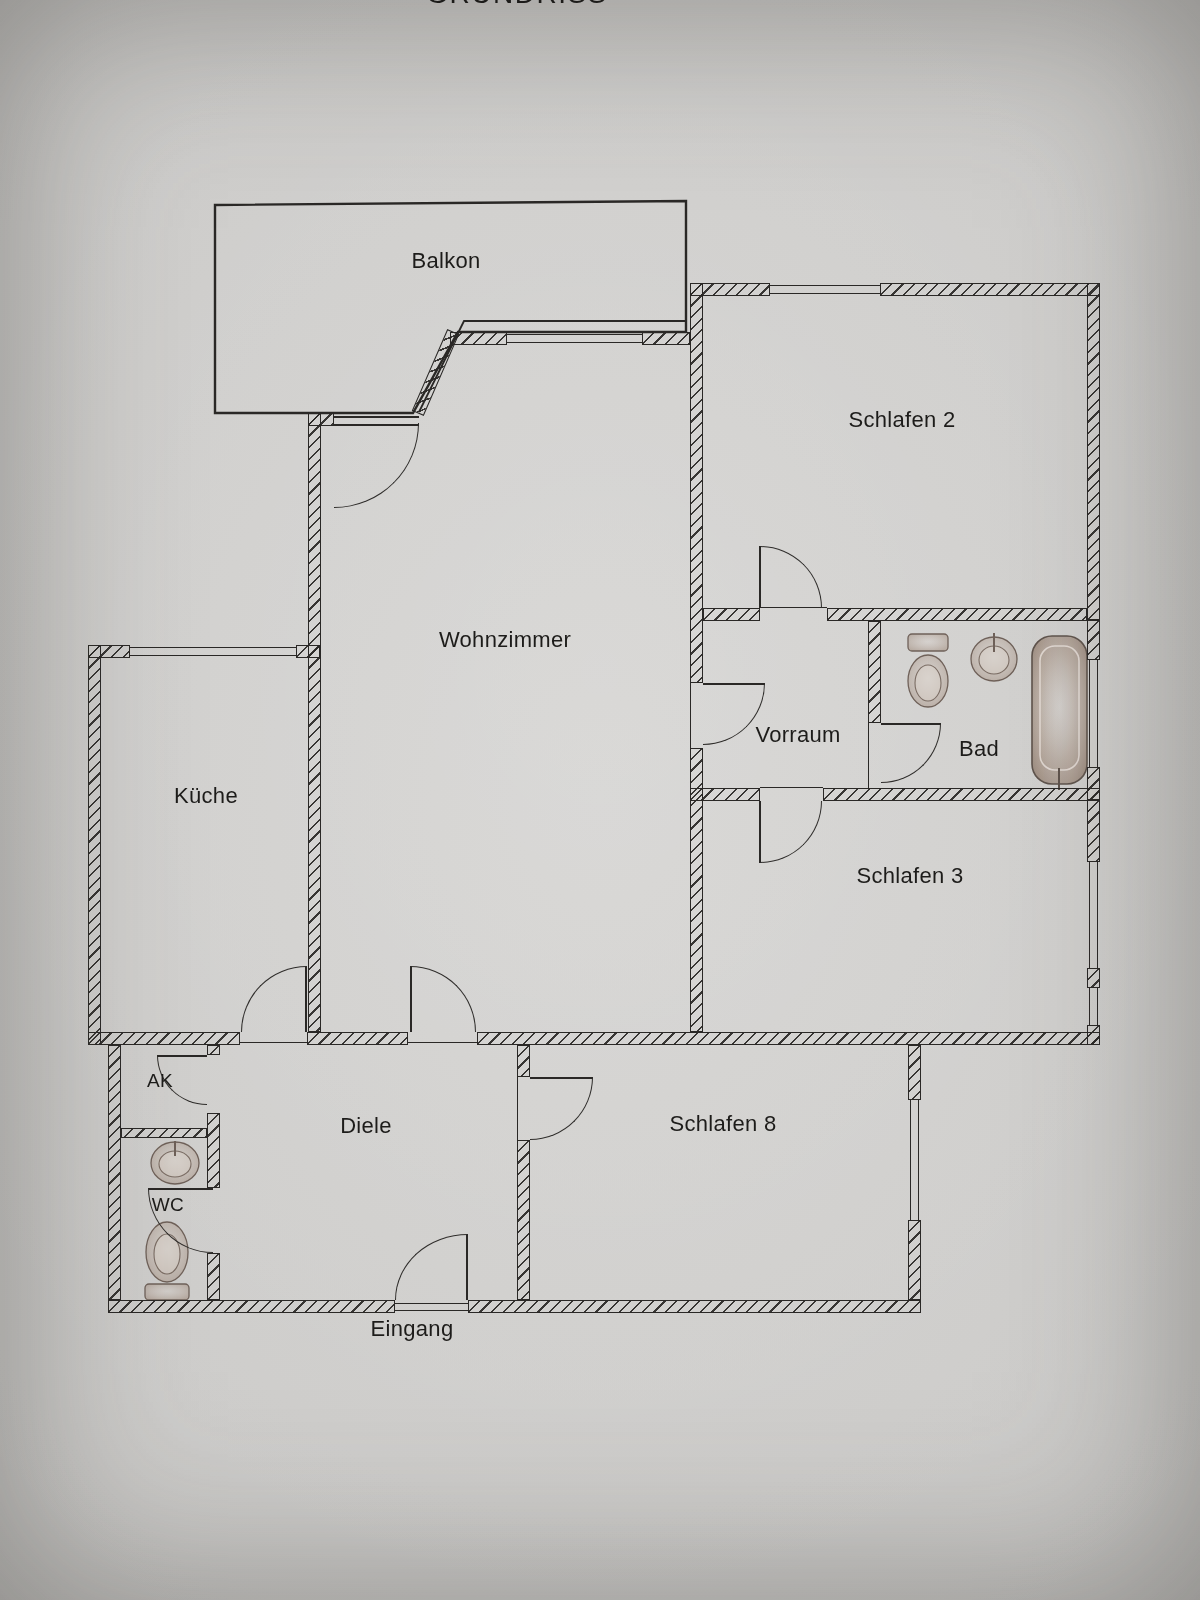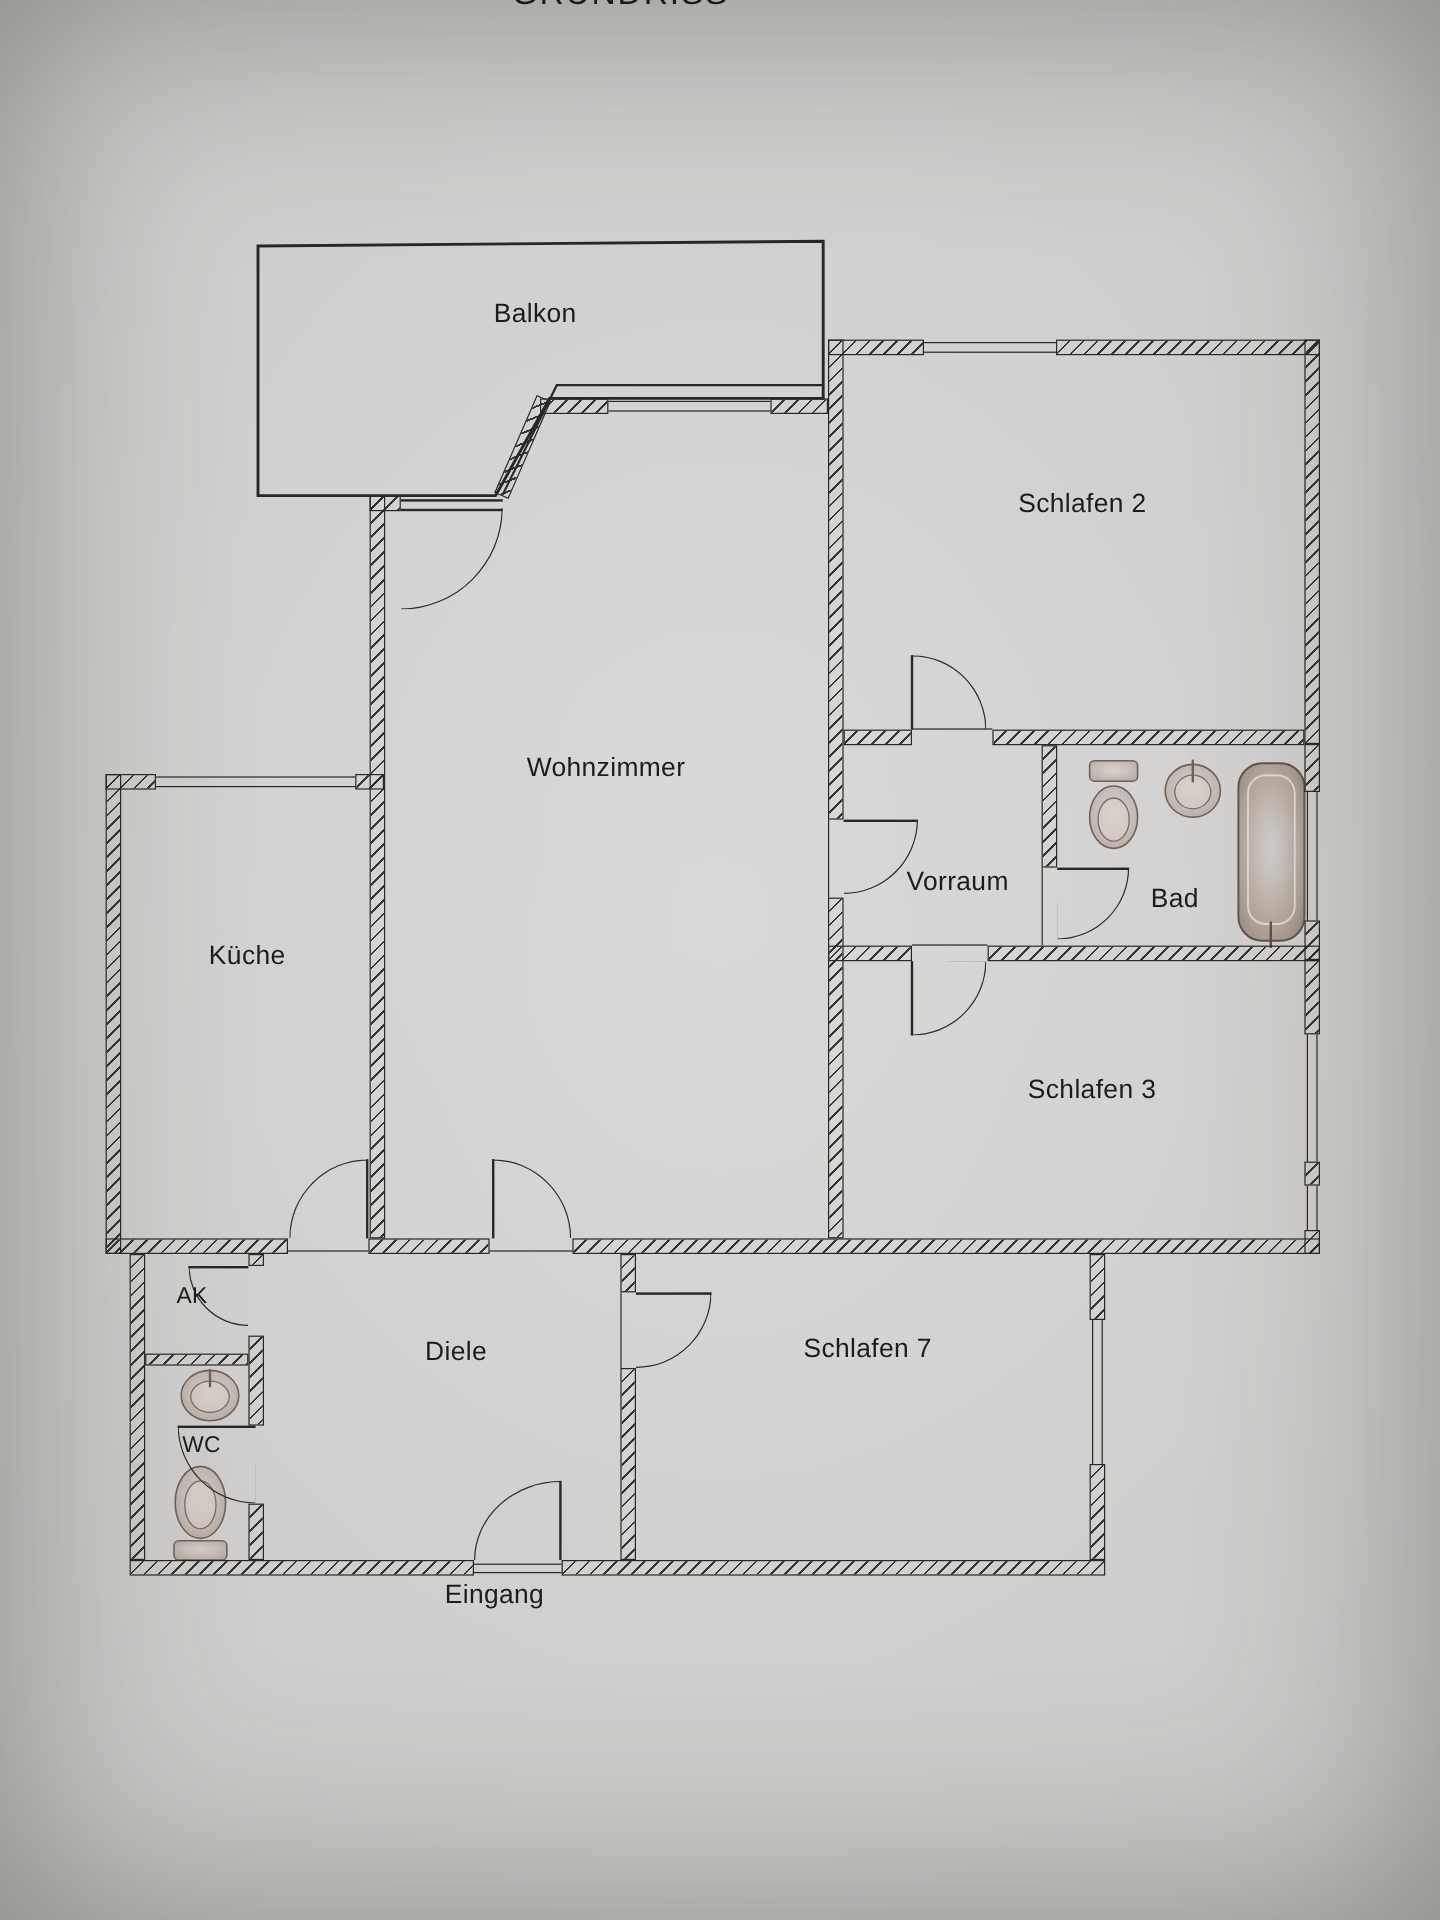--- a/index.html
+++ b/index.html
@@ -208,21 +208,21 @@
 
     <div class="leaf-h" style="left:148px;top:1188px;width:65px"></div>
     <div class="arc bl" style="left:148px;top:1188px;width:65px;height:65px"></div>
 
     <div class="lbl" style="left:446px;top:261px">Balkon</div>
     <div class="lbl" style="left:902px;top:420px">Schlafen 2</div>
     <div class="lbl" style="left:505px;top:640px">Wohnzimmer</div>
     <div class="lbl" style="left:206px;top:796px">Küche</div>
     <div class="lbl" style="left:798px;top:735px">Vorraum</div>
     <div class="lbl" style="left:979px;top:749px">Bad</div>
-    <div class="lbl" style="left:910px;top:908px">Schlafen 3</div>
+    <div class="lbl" style="left:910px;top:876px">Schlafen 3</div>
     <div class="lbl small" style="left:160px;top:1081px">AK</div>
     <div class="lbl small" style="left:168px;top:1205px">WC</div>
-    <div class="lbl" style="left:380px;top:1126px">Diele</div>
-    <div class="lbl" style="left:723px;top:1124px">Schlafen 7</div>
+    <div class="lbl" style="left:366px;top:1126px">Diele</div>
+    <div class="lbl" style="left:723px;top:1124px">Schlafen 8</div>
     <div class="lbl" style="left:412px;top:1329px">Eingang</div>
 
   </div>
 </div>
 
 </body></html>

